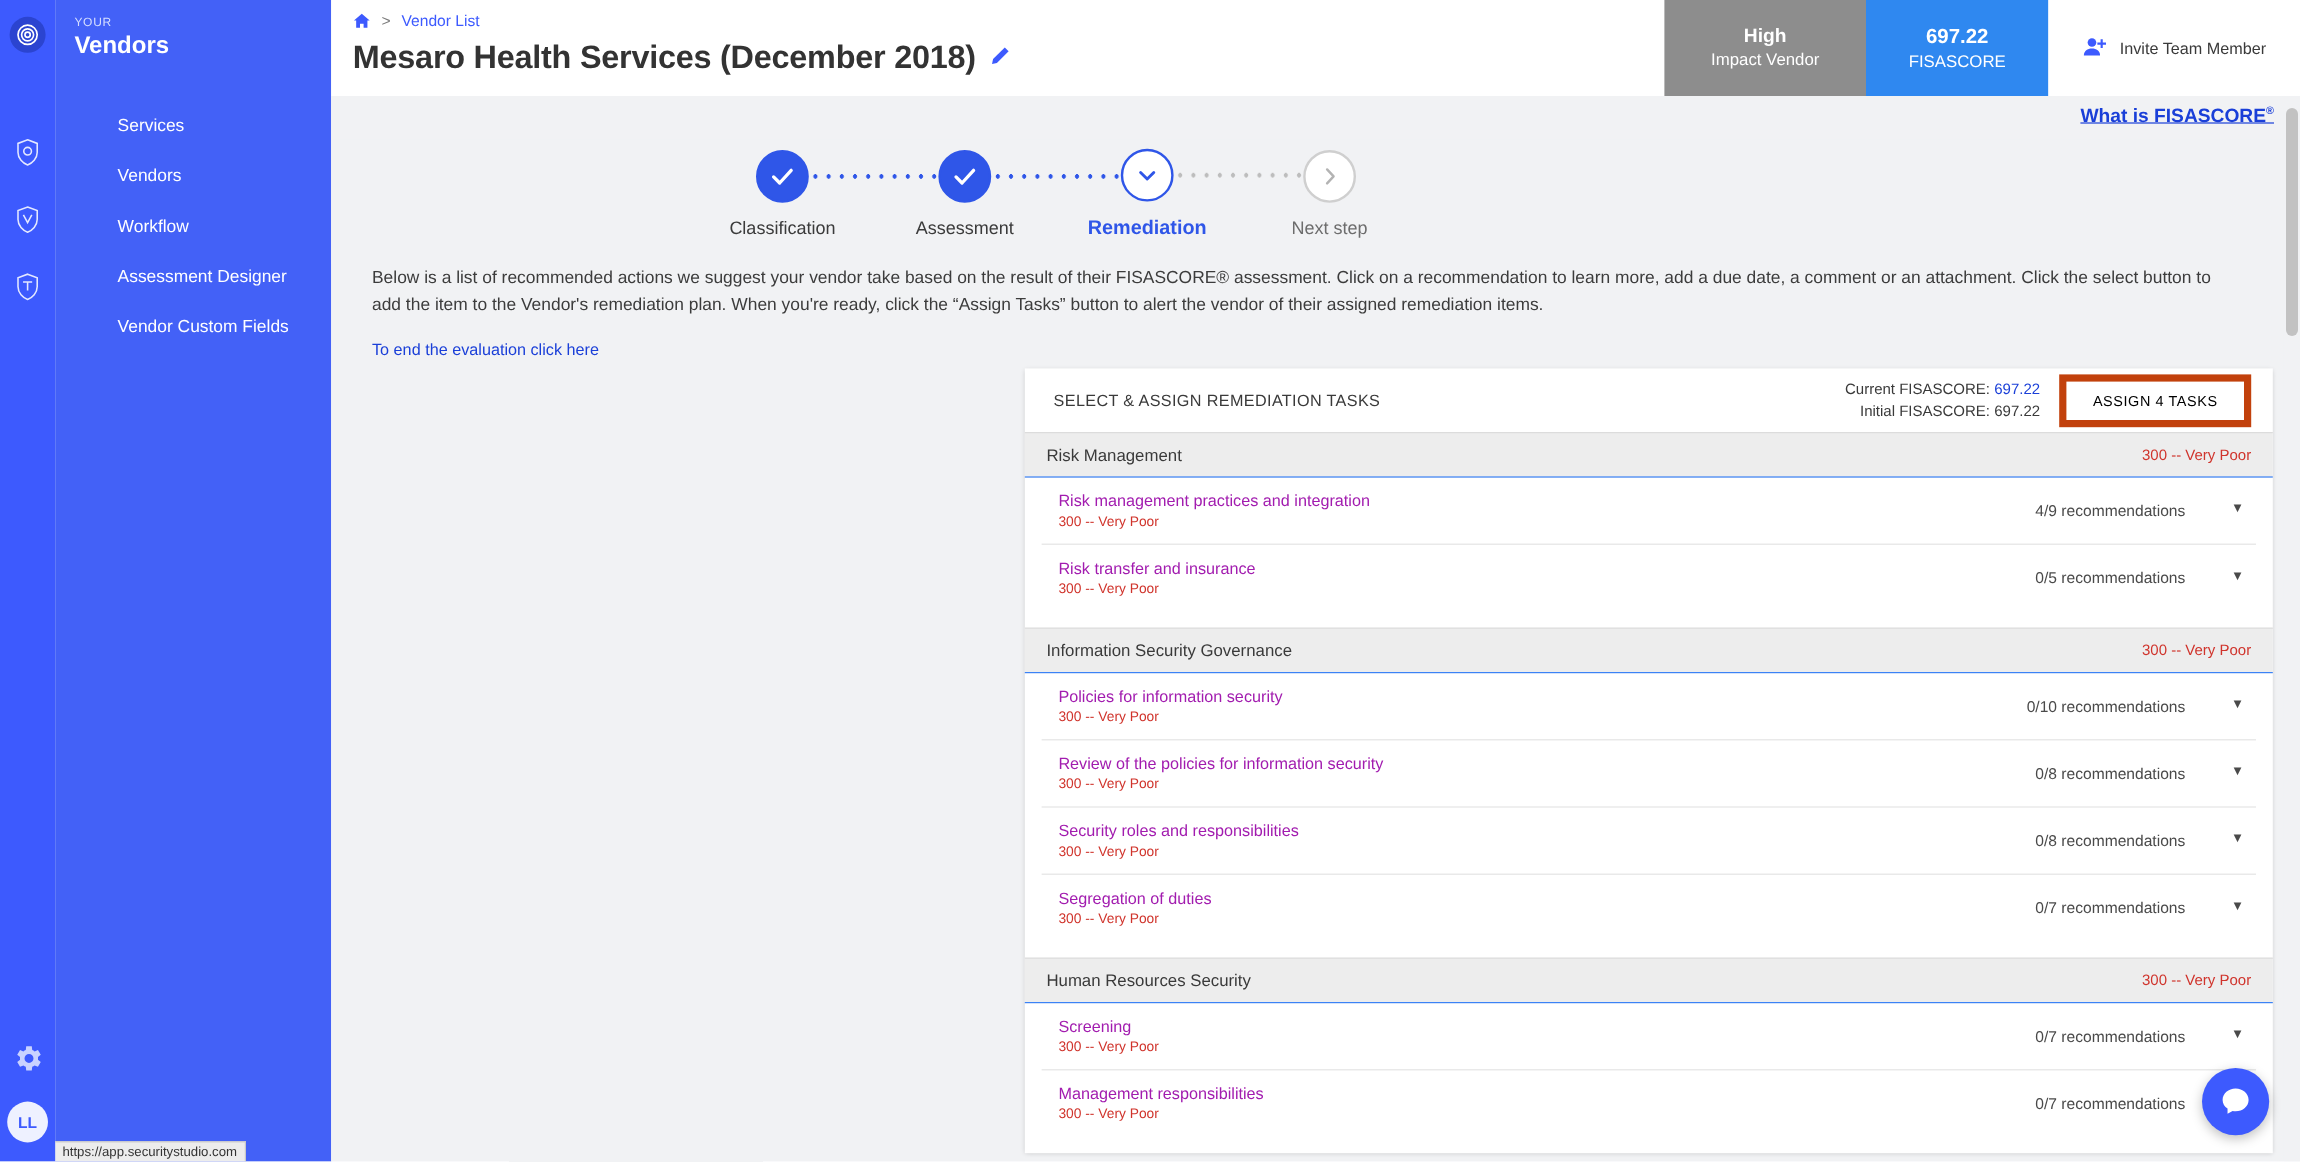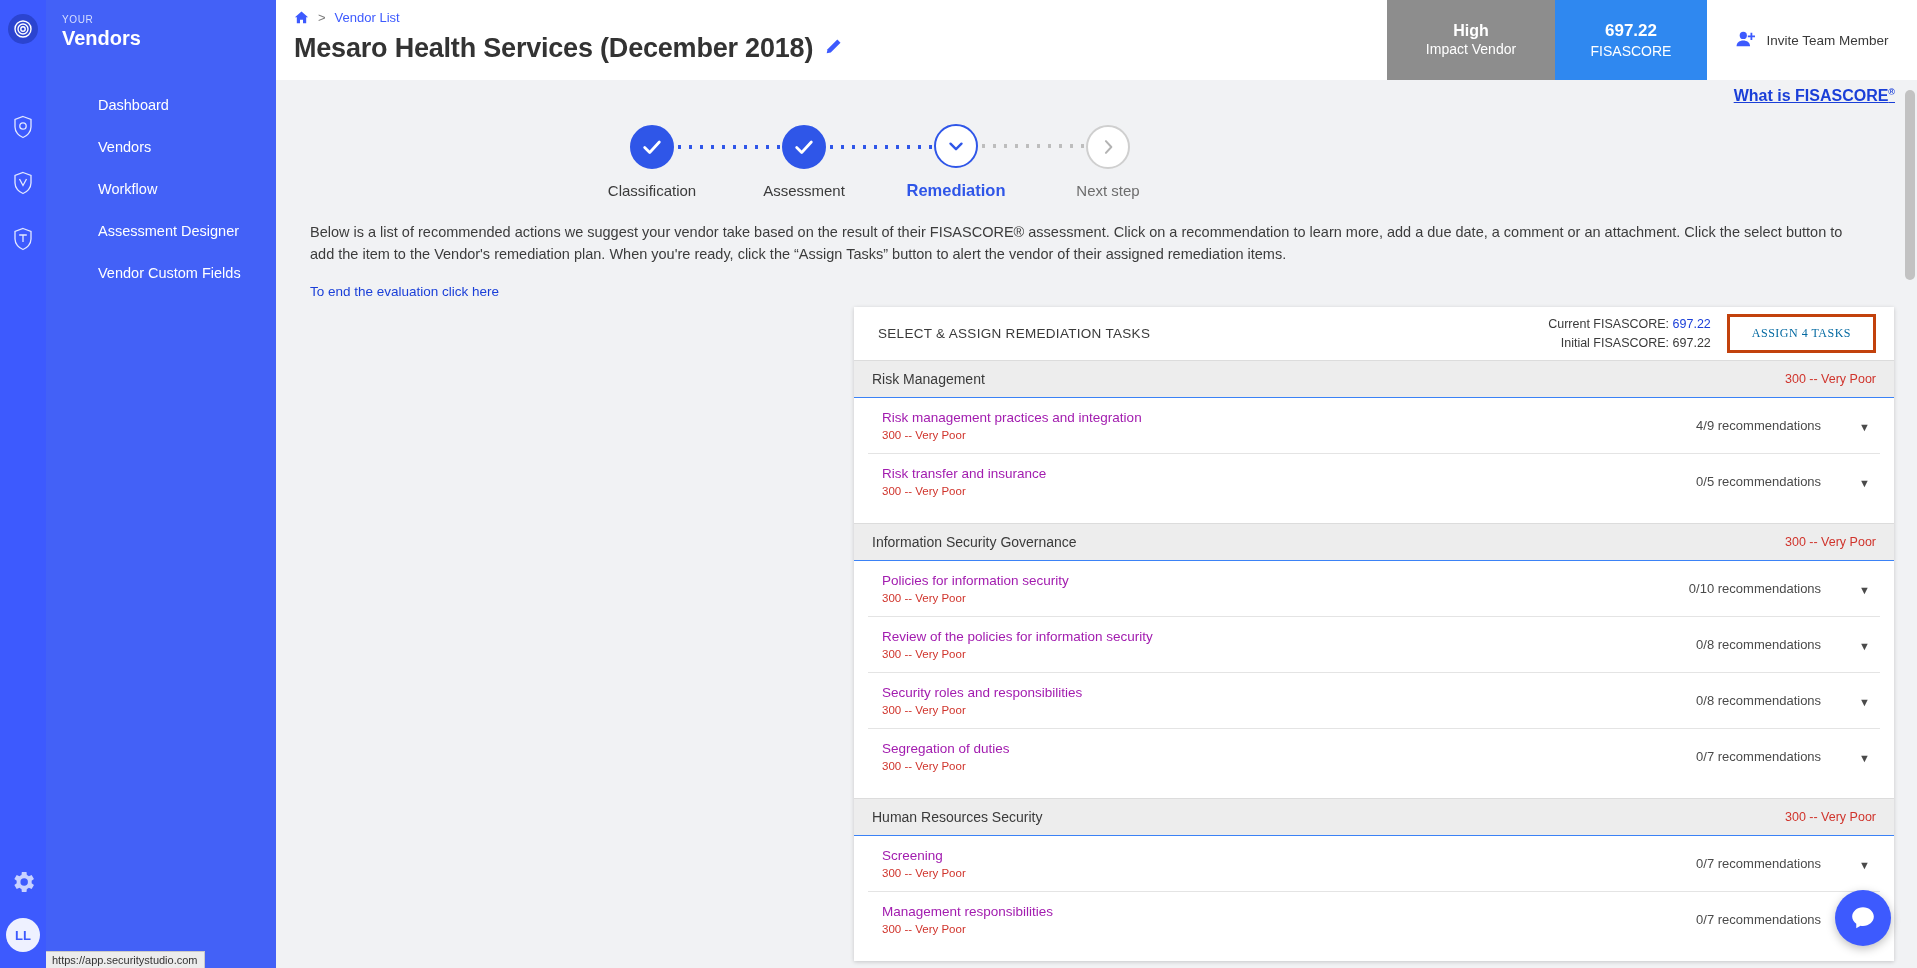--- a/index.html
+++ b/index.html
@@ -128,40 +128,40 @@
   
   .card {
     position: absolute; left: 578px; top: 307px; width: 1040px;
     background: #fff; box-shadow: 0 1px 4px rgba(0,0,0,.18);
   }
   .card-head { height: 53px; display: flex; align-items: center; padding: 0 18px 0 24px; }
   .card-title { font-size: 13.5px; color: #3a3a3a; letter-spacing: .3px; flex: 1; }
   .scores { font-size: 12.5px; color: #3a3a3a; text-align: right; line-height: 1.45; margin-right: 16px; }
   .scores .cur b { color: #1a3fd8; font-weight: normal; }
   .assign-btn {
-    border: 3px solid #c2410c; background: #fff; color: #0369a1;
+    border: 6px solid #c2410c; background: #fff; color: #000000;
     font-size: 12px; letter-spacing: .5px; padding: 9px 22px; cursor: pointer;
-    font-family: Liberation Serif, serif;
+    font-family: Liberation Sans, sans-serif;
   }
   .group { }
   .group-head {
     display: flex; align-items: center; justify-content: space-between;
     background: #ededed; border-top: 1px solid #dcdcdc; border-bottom: 1px solid #3b82f6;
     padding: 10px 18px; font-size: 14px; color: #3a3a3a;
   }
   .group-head .score { color: #d0342c; font-size: 12.5px; }
   .group-body { padding: 0 14px 14px 14px; }
   .row {
     display: flex; align-items: center; justify-content: space-between;
     border-bottom: 1px solid #e4e4e4; padding: 12px 10px 12px 14px; cursor: pointer;
   }
   .row:last-child { border-bottom: none; }
   .row .rtext .name { font-size: 13.5px; color: #a21caf; }
   .row .rtext .sub { font-size: 11.5px; color: #d0342c; margin-top: 4px; }
-  .row .right { display: flex; align-items: flex-end; gap: 38px; margin-left: 36px; }
+  .row .right { display: flex; align-items: flex-start; gap: 38px; margin-left: 36px; }
   .row .recs { font-size: 13px; color: #4a4a4a; }
   .chev { color: #4a4a4a; font-size: 11px; }
 
   
   .scrollbar { position: absolute; right: 0; top: 90px; width: 14px; bottom: 0; background: #f1f2f4; }
   .scroll-thumb { position: absolute; top: 0; left: 2px; width: 10px; height: 190px; background: #c2c2c2; border-radius: 5px; }
 
   
   .chat-bubble {
     position: absolute; right: 26px; bottom: 22px; width: 56px; height: 56px;
@@ -211,21 +211,21 @@
       <div class="avatar-circle">LL</div>
     </div>
   </div>
 
   <div class="sidebar">
     <div class="side-head">
       <div class="your">YOUR</div>
       <div class="vendors">Vendors</div>
     </div>
     <div class="side-nav">
-      <div class="side-item">Dashboard</div>
+      <div class="side-item">Services</div>
       <div class="side-item">Vendors</div>
       <div class="side-item">Workflow</div>
       <div class="side-item">Assessment Designer</div>
       <div class="side-item">Vendor Custom Fields</div>
     </div>
     <div class="status-url">https://app.securitystudio.com</div>
   </div>
 
   <div class="main">
 

